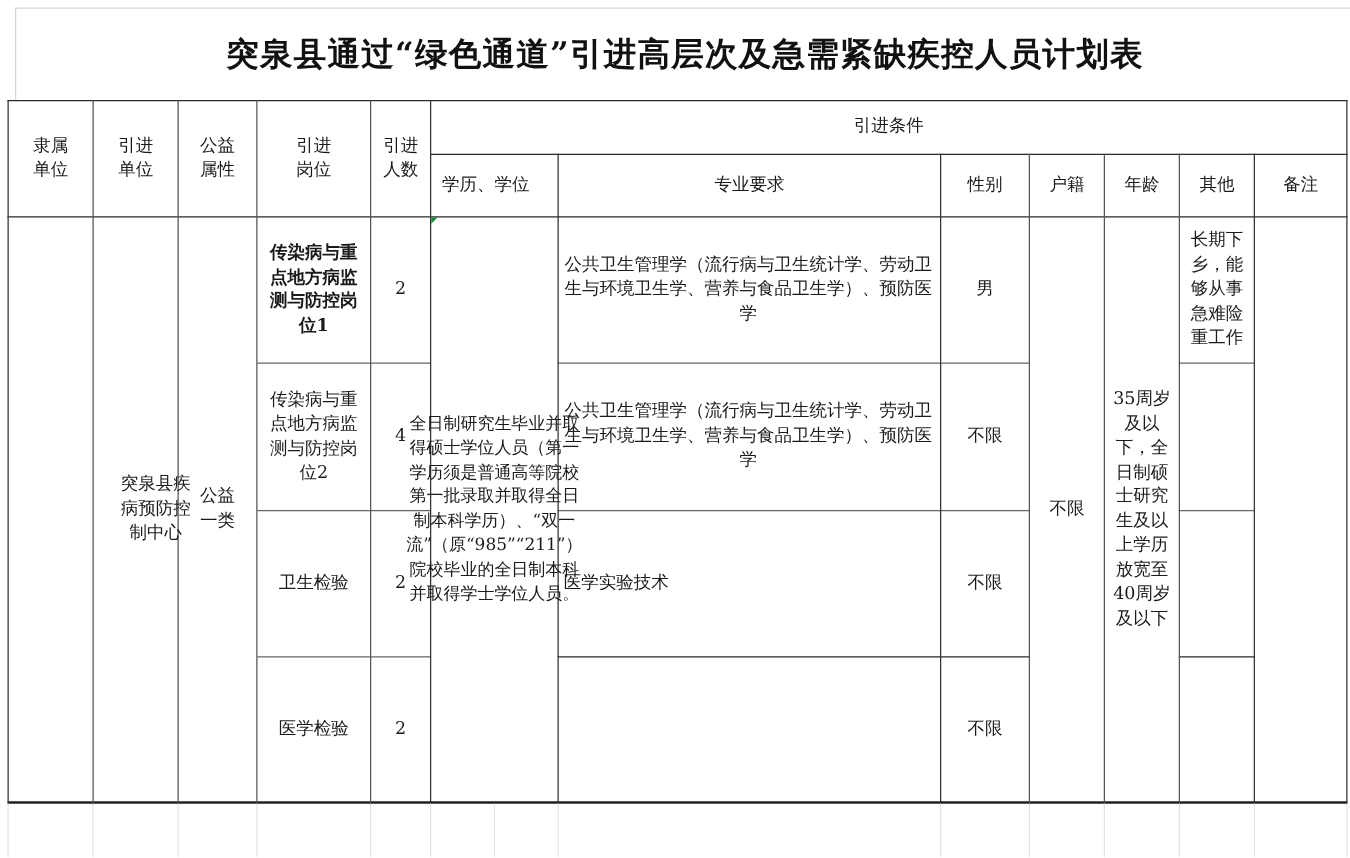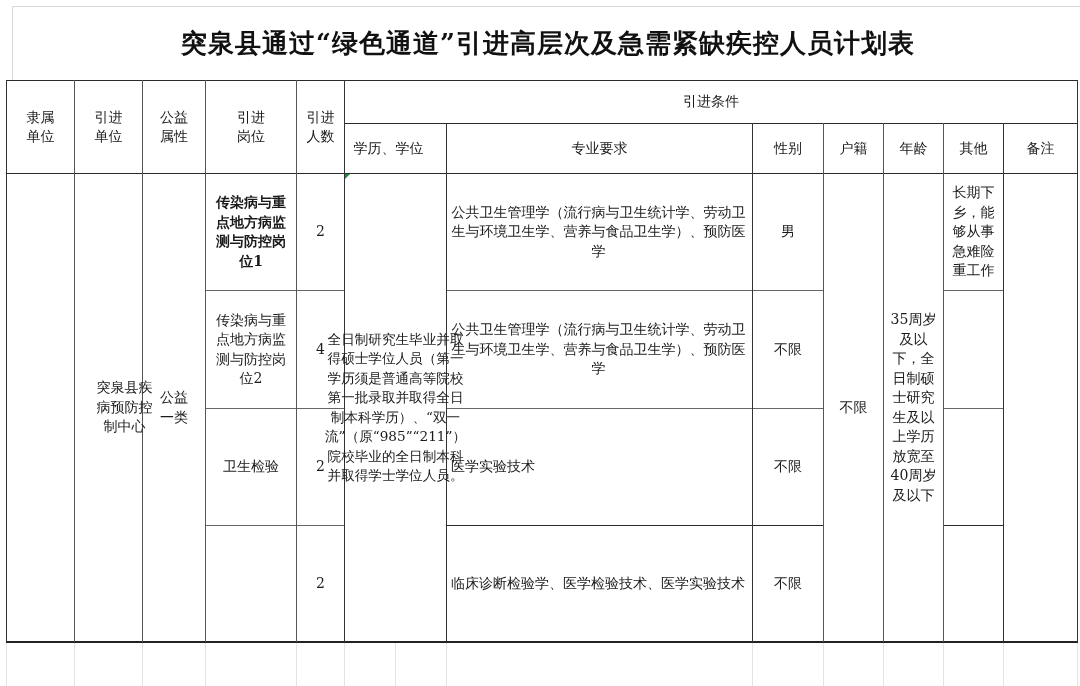--- a/index.html
+++ b/index.html
@@ -114,18 +114,18 @@
   <div class="cell left" style="left:447px;top:291px;width:305px;height:117px;padding-right:6px;">公共卫生管理学（流行病与卫生统计学、劳动卫生与环境卫生学、营养与食品卫生学）、预防医学</div>
   <div class="cell" style="left:753px;top:291px;width:70px;height:117px;">不限</div>
   <div class="cell left" style="left:944px;top:291px;width:59px;height:117px;"></div>
 
   <div class="cell" style="left:206px;top:409px;width:90px;height:116px;">卫生检验</div>
   <div class="cell" style="left:297px;top:409px;width:47px;height:116px;">2</div>
   <div class="cell left" style="left:447px;top:409px;width:305px;height:116px;">医学实验技术</div>
   <div class="cell" style="left:753px;top:409px;width:70px;height:116px;">不限</div>
   <div class="cell left" style="left:944px;top:409px;width:59px;height:116px;"></div>
 
+  <div class="cell" style="left:206px;top:526px;width:90px;height:115px;">医学检验</div>
   <div class="cell" style="left:297px;top:526px;width:47px;height:115px;">2</div>
-  <div class="cell left" style="left:447px;top:526px;width:305px;height:115px;padding-right:6px;">临床诊断检验学、医学检验技术、医学实验技术</div>
   <div class="cell" style="left:753px;top:526px;width:70px;height:115px;">不限</div>
   <div class="cell left" style="left:944px;top:526px;width:59px;height:115px;"></div>
 
 </div>
 
 </body></html>

